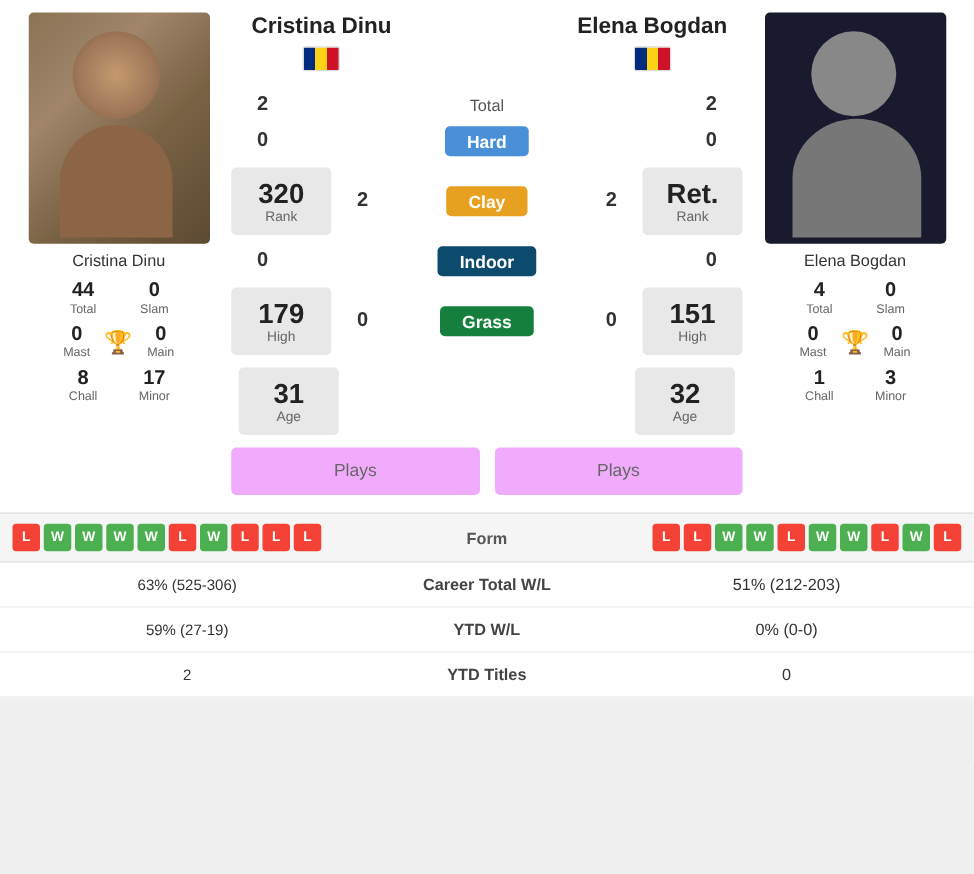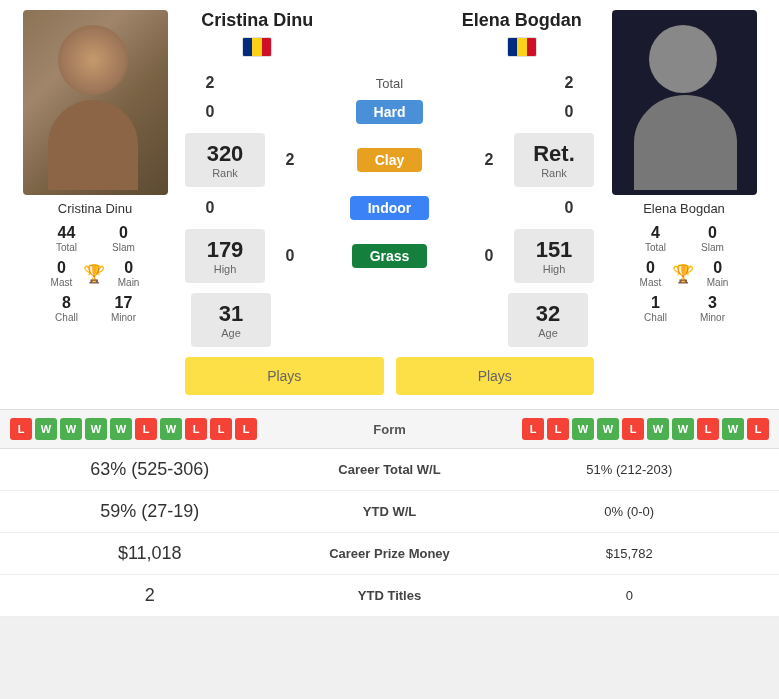--- a/index.html
+++ b/index.html
@@ -185,21 +185,21 @@
       display: inline-block;
       padding: 4px 18px;
       border-radius: 4px;
       font-size: 14px;
       font-weight: bold;
       color: #fff;
     }
 
     .surface-hard { background: #4a90d9; }
     .surface-clay { background: #e8a020; }
-    .surface-indoor { background: #3b82f6; }
+    .surface-indoor { background: #0c4a6e; }
     .surface-grass { background: #15803d; }
 
     .rank-block {
       background: #e8e8e8;
       border-radius: 4px;
       padding: 8px 14px;
       text-align: center;
       min-width: 80px;
     }
 
@@ -208,21 +208,21 @@
       font-weight: bold;
       color: #222;
     }
 
     .rank-label {
       font-size: 11px;
       color: #666;
     }
 
     .plays-block {
-      background: #fde047;
+      background: #f0abfc;
       border-radius: 4px;
       padding: 10px 14px;
       text-align: center;
       margin-top: 4px;
     }
 
     .plays-label {
       font-size: 14px;
       color: #666;
     }
@@ -281,21 +281,21 @@
     .stats-row {
       display: flex;
       align-items: center;
       border-bottom: 1px solid #eee;
       padding: 10px 10px;
     }
 
     .stats-row-left {
       flex: 1;
       text-align: center;
-      font-size: 18px;
+      font-size: 12px;
       color: #333;
     }
 
     .stats-row-center {
       min-width: 200px;
       text-align: center;
       font-size: 13px;
       font-weight: bold;
       color: #444;
     }
@@ -544,24 +544,19 @@
         <div class="stats-row-left">63% (525-306)</div>
         <div class="stats-row-center">Career Total W/L</div>
         <div class="stats-row-right">51% (212-203)</div>
       </div>
       <div class="stats-row">
         <div class="stats-row-left">59% (27-19)</div>
         <div class="stats-row-center">YTD W/L</div>
         <div class="stats-row-right">0% (0-0)</div>
       </div>
       <div class="stats-row">
-        <div class="stats-row-left">$11,018</div>
-        <div class="stats-row-center">Career Prize Money</div>
-        <div class="stats-row-right">$15,782</div>
-      </div>
-      <div class="stats-row">
         <div class="stats-row-left">2</div>
         <div class="stats-row-center">YTD Titles</div>
         <div class="stats-row-right">0</div>
       </div>
     </div>
 
 </div>
 
 </body></html>

